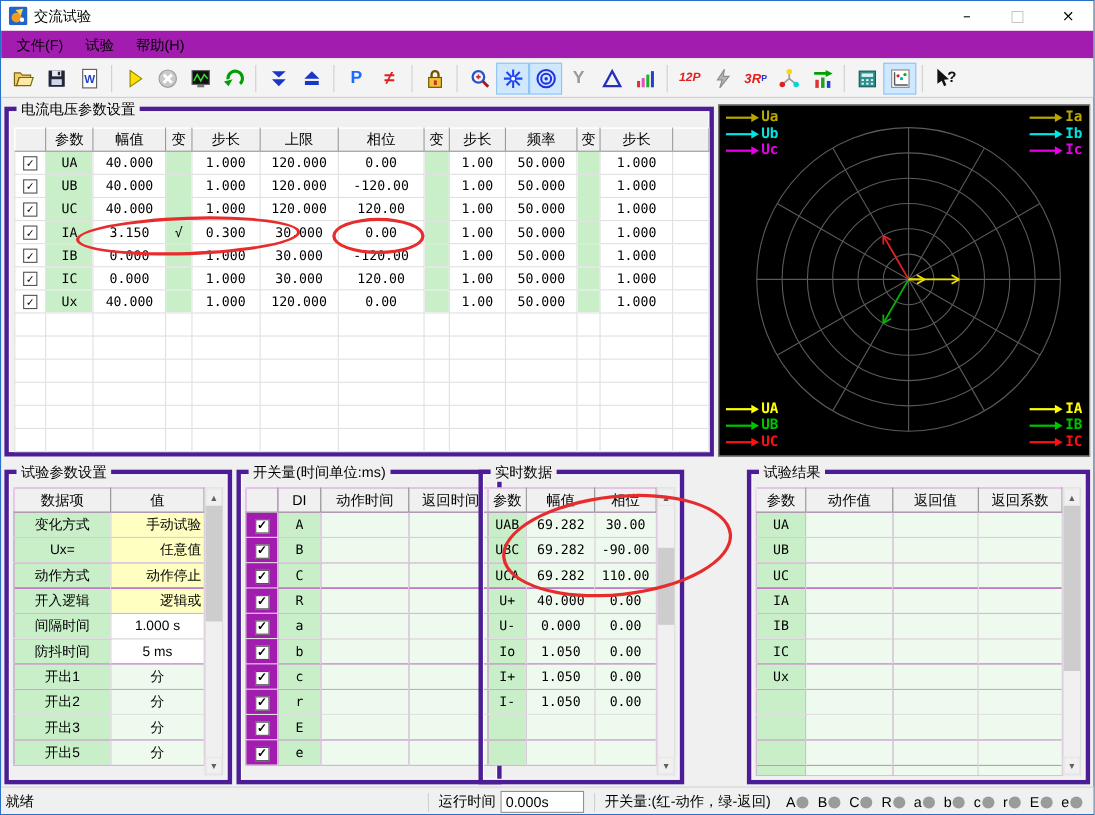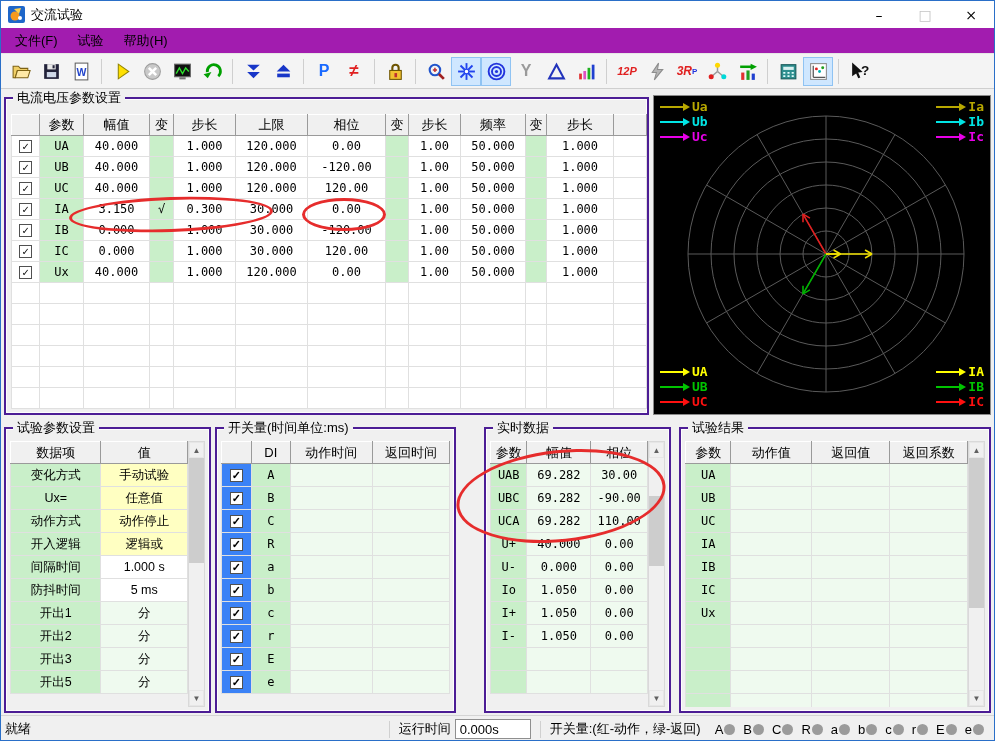--- a/index.html
+++ b/index.html
@@ -23,21 +23,21 @@
   
   .toolbar{height:36px;background:#f4f4f4;border-top:1px solid #e6e6e6;border-bottom:1px solid #cfcfcf;
     display:flex;align-items:center;padding:0 5px;}
   .tb{width:30px;height:29px;border:1px solid transparent;background:transparent;
     display:flex;align-items:center;justify-content:center;padding:0;}
   .tb svg{width:21px;height:21px;}
   .tb.active{background:#cfe7ff;border-color:#8fc3f3;}
   .tbsep{width:1px;height:25px;background:#cfcfcf;margin:0 5px;flex:none;}
   .glyph{font-weight:bold;font-family:"Liberation Sans",sans-serif;}
   
-  .gb{position:absolute;border:2px solid #4c1d95;box-shadow:inset 0 0 0 1px #fdfdfd;}
+  .gb{position:absolute;border:4px solid #4c1d95;box-shadow:inset 0 0 0 1px #fdfdfd;}
   .gtitle{position:absolute;top:-9px;left:7px;background:#f0f0f0;padding:0 4px;line-height:16px;}
   
   .gb-main{left:3px;top:96px;width:645px;height:318px;}
   .ptable{position:absolute;left:5px;top:15px;border-collapse:collapse;table-layout:fixed;background:#fff;
     border:1px solid #9a9a9a;}
   .ptable th{background:#f0f0f0;font-weight:normal;height:21px;padding:0;
     border:1px solid #9a9a9a;border-top-color:#fff;border-left-color:#fff;font-size:13px;}
   .ptable td{height:21px;padding:0 2px;border:1px solid #e0e0e0;text-align:center;
     font-family:"DejaVu Sans Mono",monospace;font-size:12px;white-space:nowrap;overflow:hidden;}
   .ptable td.pname, .ptable td.varc{background:#c9efc9;}
@@ -51,39 +51,39 @@
     border:1px solid #8a8a8a;}
   .leg{position:absolute;font-family:"DejaVu Sans Mono",monospace;font-size:13px;font-weight:bold;line-height:15px;}
   .leg.tl{top:3px;left:6px;} .leg.trr{top:3px;right:6px;}
   .leg.bl{bottom:5px;left:6px;} .leg.brr{bottom:5px;right:6px;}
   .legitem{display:flex;align-items:center;}
   .la-shaft{width:24px;height:2px;background:currentColor;}
   .la-head{width:0;height:0;border-left:7px solid currentColor;border-top:4px solid transparent;
     border-bottom:4px solid transparent;margin-left:-1px;}
   .la-label{margin-left:2px;}
   
-  .btable{border-collapse:collapse;table-layout:fixed;background:#3b82f6;border:1px solid #9a9a9a;}
+  .btable{border-collapse:collapse;table-layout:fixed;background:#a21caf;border:1px solid #9a9a9a;}
   .btable th{background:#f0f0f0;font-weight:normal;height:22px;padding:0;
     border:1px solid #9a9a9a;border-top-color:#fff;border-left-color:#fff;font-size:13px;}
   .btable td{height:23px;padding:0 2px;border:1px solid #e0e0e0;text-align:center;
     font-size:12.5px;white-space:nowrap;overflow:hidden;}
   .btable td.lab{background:#c9efc9;}
   .btable td.mono{font-family:"DejaVu Sans Mono",monospace;font-size:12px;}
-  .btable td.vyellow{background:#ffffc2;}
+  .btable td.vyellow{background:#ffffc2;text-align:right;}
   .btable td.vwhite{background:#fff;}
   .btable td.vgreen{background:#effaef;}
   .tblwrap{position:absolute;left:4px;top:12px;bottom:4px;right:4px;overflow:hidden;display:flex;align-items:flex-start;}
   .vscroll{width:17px;flex:none;background:#f0f0f0;border:1px solid #d9d9d9;display:flex;flex-direction:column;align-self:stretch;}
   .sb-btn{height:16px;flex:none;background:#f0f0f0;border:1px solid #e6e6e6;color:#606060;
     font-size:8px;display:flex;align-items:center;justify-content:center;padding:0;}
   .sb-track{flex:1;position:relative;}
   .sb-thumb{position:absolute;left:0;width:100%;background:#cdcdcd;}
   .gb1{left:3px;top:426px;width:207px;height:286px;}
   .gb2{left:214px;top:426px;width:241px;height:286px;}
-  .gb3{left:483px;top:426px;width:187px;height:286px;}
+  .gb3{left:434px;top:426px;width:187px;height:286px;}
   .gb4{left:678px;top:426px;width:312px;height:286px;}
   
   .statusbar{position:absolute;left:0;top:714px;width:995px;height:27px;background:#f0f0f0;
     border-top:1px solid #d4d4d4;display:flex;align-items:center;}
   .sb-ready{margin-left:4px;}
   .sb-sep{width:1px;height:17px;background:#d0d0d0;margin:0 9px;}
   .runtime-box{width:76px;height:20px;background:#fff;border:1px solid #8f8f8f;
     display:flex;align-items:center;padding-left:4px;margin-left:4px;}
   .inds{display:flex;gap:8px;margin:0 12px 0 14px;}
   .ind{display:flex;align-items:center;gap:1px;}

